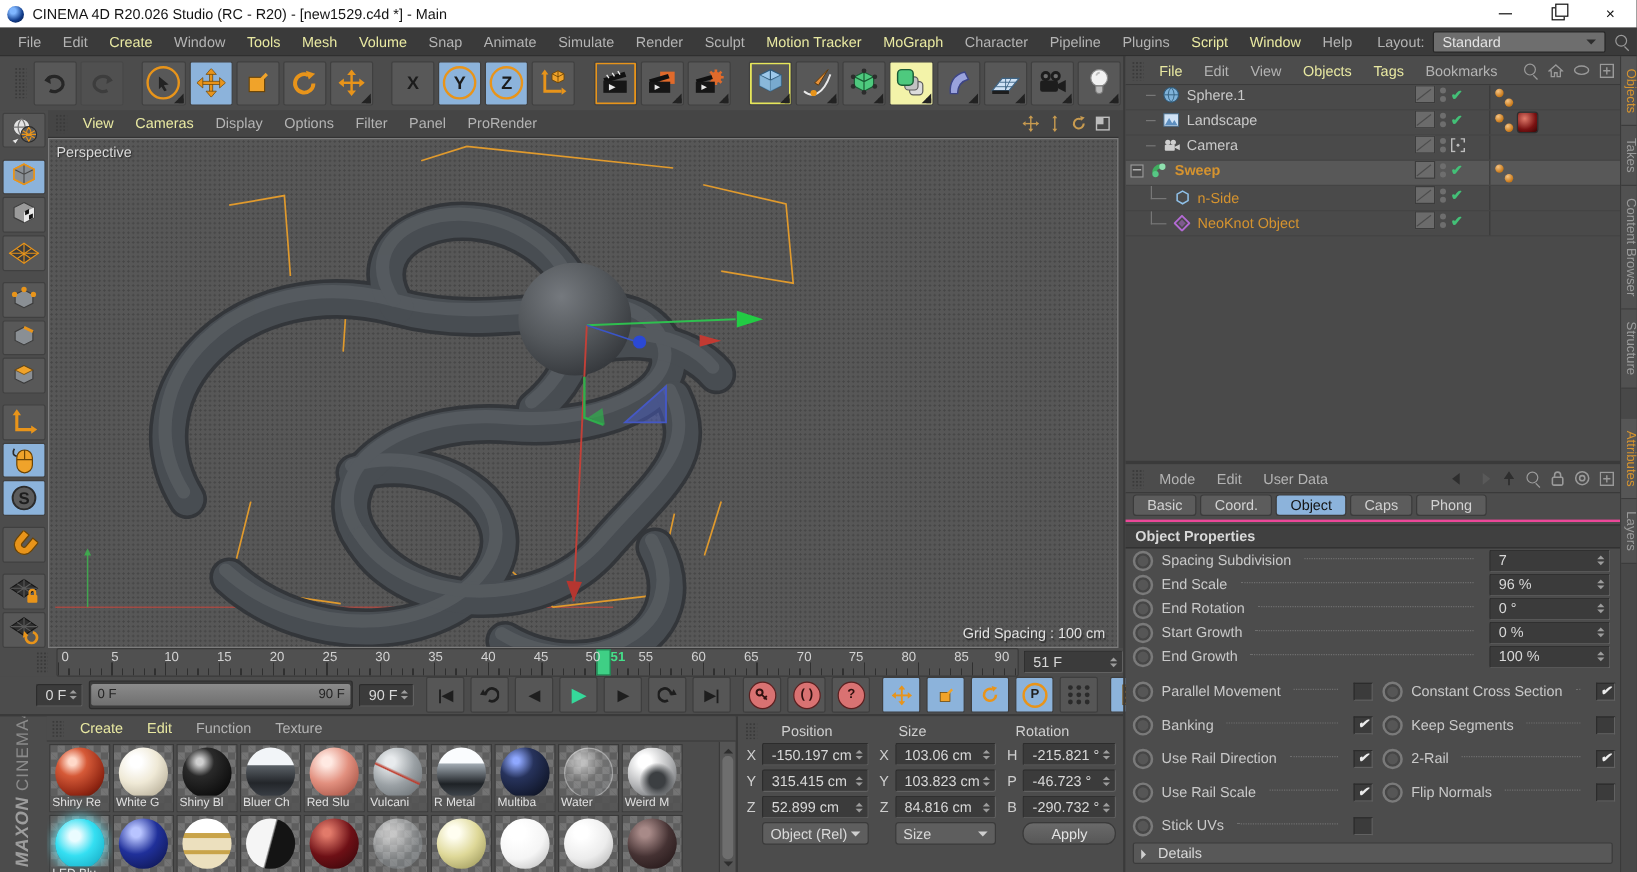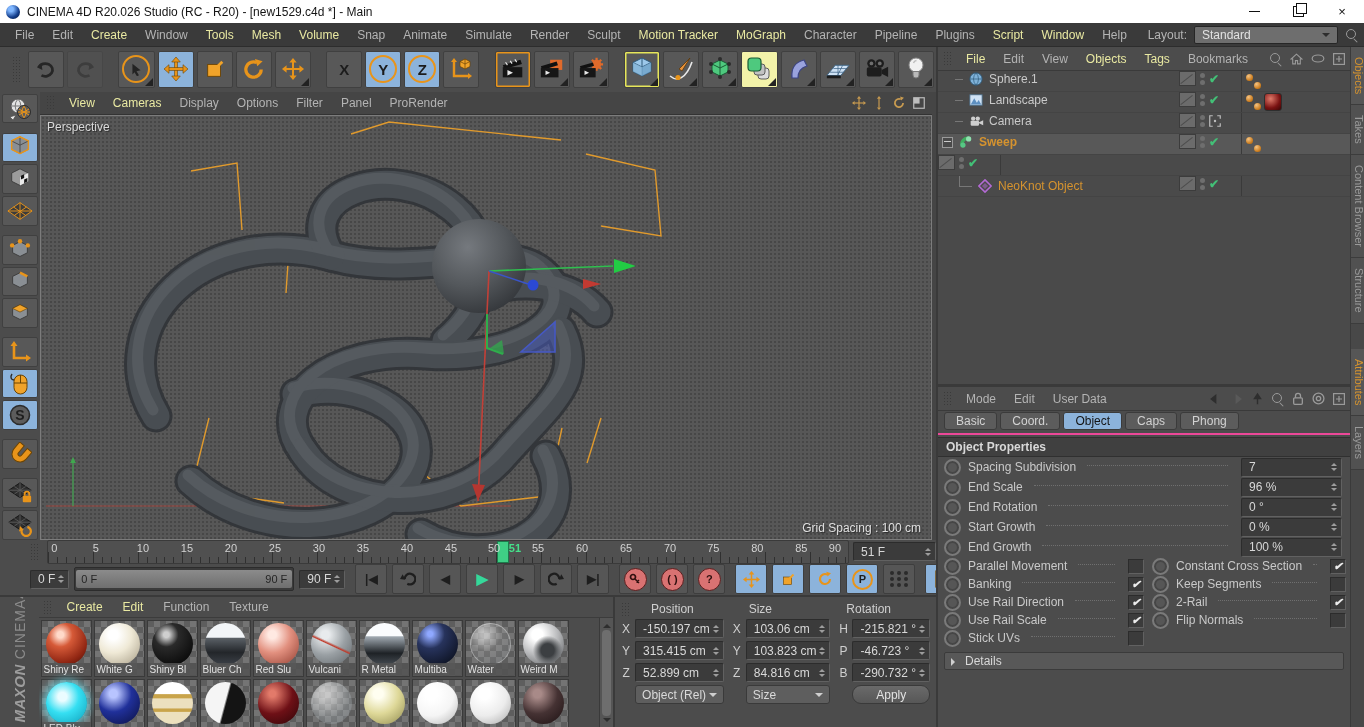--- a/index.html
+++ b/index.html
@@ -149,21 +149,21 @@
   .am-tabs{display:flex;gap:3px;padding:1px 6px 3px 6px;border-bottom:2px solid #ec4899;}
   .am-tab{background:#5c5c5c;border:1px solid #3b3b3b;border-radius:3px;padding:1px 11px;color:#d2d2d2;}
   .am-tab.active{background:#8cb3db;color:#141414;}
   .am-section{background:#404040;border-top:1px solid #303030;border-bottom:1px solid #303030;color:#d8d8d8;font-weight:bold;padding:2px 8px;margin-top:2px;}
   .prop-row{display:flex;align-items:center;height:20px;padding-left:6px;gap:7px;}
   .knob{width:13px;height:13px;border-radius:50%;border:2px solid #7a7a7a;background:#565656;flex:none;box-shadow:inset 0 0 0 2px #464646;}
   .plabel{color:#c9c9c9;white-space:nowrap;}
   .leader{flex:1;border-bottom:1.5px dotted #6f6f6f;margin:0 6px 3px 4px;min-width:4px;}
   .prop-row .field{width:88px;flex:none;margin-right:8px;}
   .checks{display:grid;grid-template-columns:208px 1fr;padding-right:6px;}
-  .chk-row{display:flex;align-items:center;height:18px;padding-left:6px;gap:7px;}
+  .chk-row{display:flex;align-items:center;height:18px;padding-left:6px;gap:7px;margin-top:10px;}
   .chkbox{width:14px;height:13px;background:#3b3b3b;border:1px solid #2c2c2c;border-bottom-color:#616161;border-right-color:#616161;color:#ececec;font-size:11px;font-weight:bold;line-height:12px;text-align:center;font-style:italic;flex:none;margin-right:2px;}
   .details-bar{margin:5px 6px 0 6px;background:#585858;border:1px solid #3b3b3b;border-radius:2px;padding:1px 6px;display:flex;align-items:center;gap:6px;color:#d8d8d8;}
   .dtri{width:0;height:0;border:4px solid transparent;border-left-color:#cfcfcf;margin-top:1px;}
   
   .vtab{writing-mode:vertical-rl;padding:10px 0;color:#9a9a9a;background:#515151;border-bottom:1px solid #3c3c3c;font-size:11px;text-align:center;width:14px;}
   .vtab.active{color:#d5932f;background:#565656;}
   .vtab-spacer{flex:0 0 25px;background:#484848;}
   .vtab-spacer2{flex:1;background:#484848;}
   svg{display:block;}
 </style>
@@ -1141,20 +1141,29 @@
                   <b></b>
                 </span>
               <span class="gcheck">✔</span>
             </div>
             <div class="om-tags">
               <span class="phongtag"></span>
             </div>
           </div>
 
           <div class="om-row">
+            <div class="om-name" style="padding-left:14px">
+              <span class="treeline"></span>
+              <span class="oicon">
+                  <svg width="13" height="13" viewBox="0 0 16 16">
+                    <path d="M8 1.5l5.6 3.2v6.6L8 14.5l-5.6-3.2V4.7z" fill="none" stroke="#8fc0e8" stroke-width="1.6"></path>
+                  </svg>
+                </span>
+              <span class="om-label orange">n-Side</span>
+            </div>
             <div class="om-toggles">
               <span class="pencilbox"></span>
               <span class="vdots">
                   <b></b>
                   <b></b>
                 </span>
               <span class="gcheck">✔</span>
             </div>
             <div class="om-tags"></div>
           </div>

